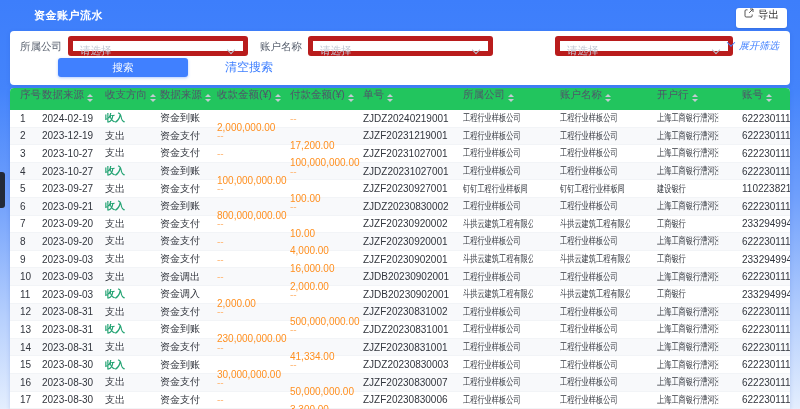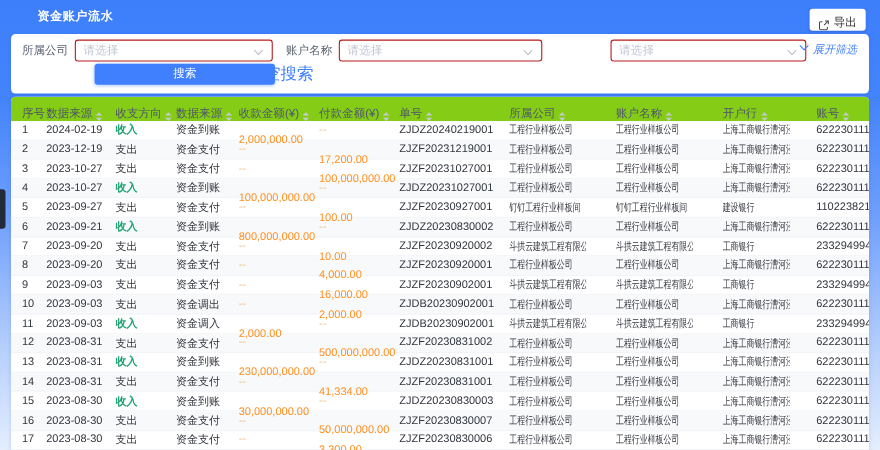--- a/index.html
+++ b/index.html
@@ -5,43 +5,43 @@
   html,body{margin:0;padding:0;background:#e9eef6;}
   .page{
     position:relative;width:800px;height:409px;overflow:hidden;
     font-family:"Liberation Sans","DejaVu Sans",sans-serif;
     background:linear-gradient(180deg,#3d7efb 0%,#4484fb 22%,#6f9ffc 48%,#b7d0fd 78%,#e4eefe 100%);
   }
   
   .topbar{position:absolute;top:0;left:0;right:0;height:31px;}
   .page-title{position:absolute;left:34px;top:0;line-height:31px;color:#fff;font-size:11px;font-weight:bold;letter-spacing:.5px;}
   .export-btn{position:absolute;right:13px;top:8px;height:20px;background:#fff;border-radius:3px;
-    display:flex;align-items:flex-end;gap:4px;padding:0 8px;font-size:10.5px;color:#333;cursor:pointer;
+    display:flex;align-items:flex-start;gap:4px;padding:0 8px;font-size:10.5px;color:#333;cursor:pointer;
     box-shadow:0 1px 2px rgba(20,60,150,.25);}
   .export-btn svg{display:block}
   
   .filter-card{position:absolute;left:10px;right:10px;top:31px;height:54px;background:#fff;border-radius:4px;
     box-shadow:0 1px 4px rgba(30,80,180,.18);}
   .flt-label{position:absolute;top:5px;height:20px;line-height:20px;font-size:10.5px;color:#59616f;text-align:right;white-space:nowrap;}
   .lbl1{left:0;width:52px}.lbl2{left:192;width:100px}.lbl3{left:419;width:120px}
   .lbl2{left:192px}.lbl3{left:419px}
-  .flt-select{position:absolute;top:5px;height:20px;border:1px solid #b91c1c;border-radius:3px;background:#fff;
+  .flt-select{position:absolute;top:5px;height:20px;border:5px solid #b91c1c;border-radius:3px;background:#fff;
     box-sizing:border-box;cursor:pointer;}
   .s1{left:58px;width:180px}.s2{left:298px;width:185px}.s3{left:545px;width:178px}
   .flt-select .ph{position:absolute;left:7px;top:0;line-height:18px;font-size:10.5px;color:#c3c8d4;}
   .chev{position:absolute;right:9px;top:6px;width:5px;height:5px;border-right:1.3px solid #b9bfca;border-bottom:1.3px solid #b9bfca;transform:rotate(45deg);}
   .expand-link{position:absolute;right:11px;top:5px;height:20px;line-height:20px;font-size:10px;color:#4080ff;cursor:pointer;white-space:nowrap;font-style:italic;}
   .expand-link .xchev{display:inline-block;width:5px;height:5px;border-right:1.4px solid #4080ff;border-bottom:1.4px solid #4080ff;transform:rotate(45deg) translate(-1px,-1px);margin-right:5px;vertical-align:2px;}
-  .search-btn{position:absolute;left:48px;top:27px;width:164px;height:19px;background:#4080ff;border-radius:3px;
-    color:#fff;font-size:10.5px;line-height:19px;text-align:center;cursor:pointer;box-shadow:0 1px 3px rgba(64,128,255,.4);margin-left:28px;}
-  .clear-btn{position:absolute;left:215px;top:27px;height:19px;line-height:19px;font-size:15px;color:#4080ff;cursor:pointer;text-align:center;}
+  .search-btn{position:absolute;left:48px;top:27px;width:130px;height:19px;background:#4080ff;border-radius:3px;
+    color:#fff;font-size:10.5px;line-height:19px;text-align:center;cursor:pointer;box-shadow:0 1px 3px rgba(64,128,255,.4);}
+  .clear-btn{position:absolute;left:215px;top:27px;height:19px;line-height:19px;font-size:12px;color:#4080ff;cursor:pointer;text-align:center;}
   
   .table-card{position:absolute;left:10px;right:10px;top:88px;bottom:0;background:#fff;border-radius:4px 4px 0 0;overflow:hidden;
     box-shadow:0 1px 4px rgba(30,80,180,.18);}
-  .thead{display:flex;align-items:flex-end;height:22px;background:#84cc16;padding-left:10px;color:#4e5669;font-size:10.5px;}
+  .thead{display:flex;align-items:flex-start;height:22px;background:#22c55e;padding-left:10px;color:#4e5669;font-size:10.5px;}
   .tr{display:flex;align-items:center;height:17.6px;box-sizing:border-box;padding-left:10px;font-size:10px;color:#31353d;border-bottom:1px solid #f2f4f7;}
   .tr:nth-child(even){background:#f8f9fb;}
   .cell{flex:0 0 auto;white-space:nowrap;overflow:hidden;}
   .c0{width:22px}.c1{width:63px}.c2{width:55px}.c3{width:57px}.c4{width:73px}.c5{width:73px}
   .c6{width:100px}.c7{width:97px}.c8{width:97px}.c9{width:85px}.c10{width:80px}
   .cjk{transform:scaleX(.72);transform-origin:0 50%;}
   .income{color:#23a373;font-weight:bold;}
   .amount{color:#ff8f1f;margin-top:19px;}
   .dash{color:#ffb877;}
   .caret{display:inline-flex;flex-direction:column;margin-left:3px;vertical-align:1px;}

